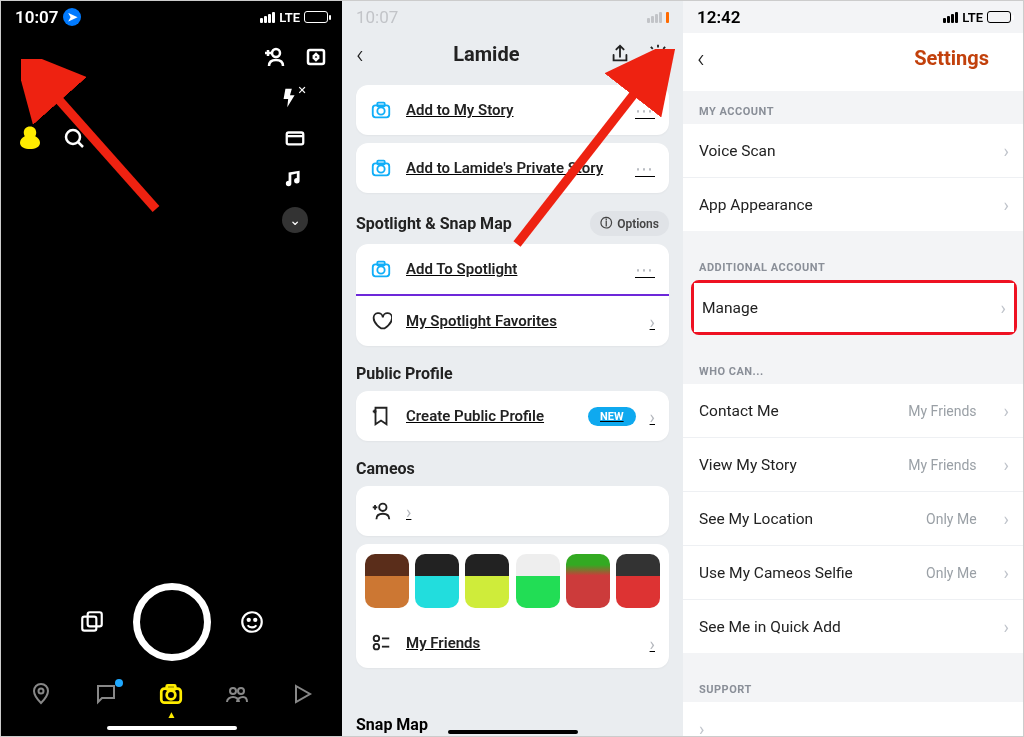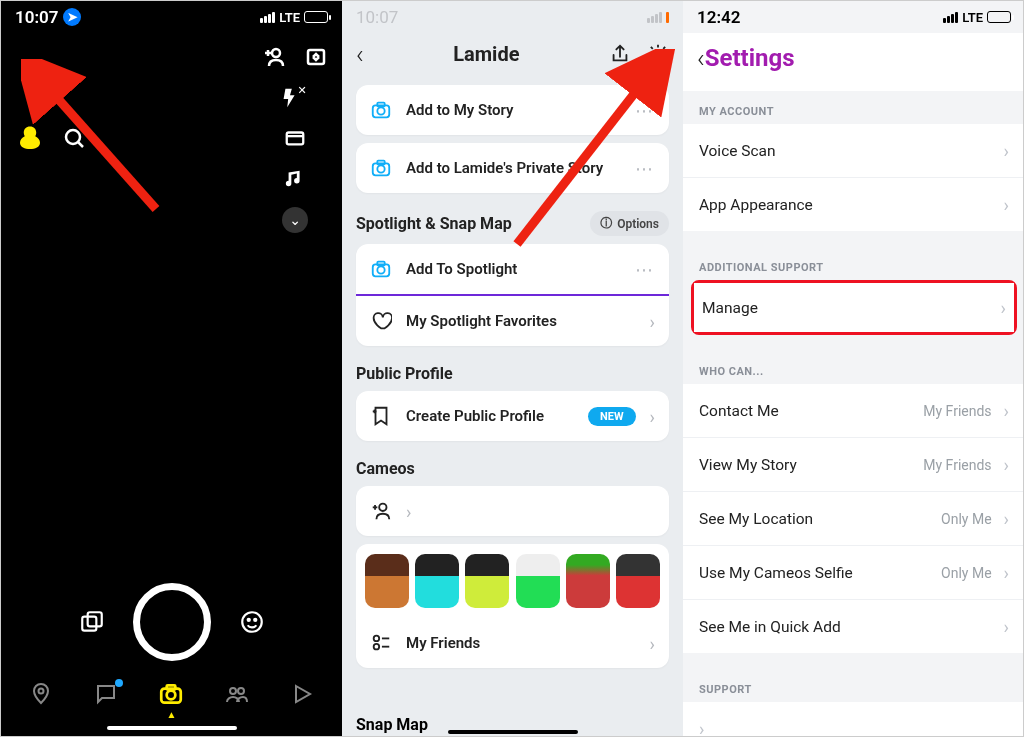--- a/index.html
+++ b/index.html
@@ -58,21 +58,21 @@
   .pp-back{font-size:26px;color:#222;font-weight:300;}
   .pp-title{flex:1;text-align:center;font-weight:700;font-size:20px;color:#222;}
   .pp-share{margin-right:16px;}
   .pp-gear{}
   .pp-header svg{width:22px;height:22px;stroke:#222;fill:none;stroke-width:2;}
 
   .section{padding:0 14px;margin-bottom:18px;}
   .sec-head{display:flex;align-items:center;justify-content:space-between;margin:4px 0 8px;}
   .sec-title{font-weight:700;font-size:16px;color:#222;}
   .options-pill{display:flex;align-items:center;gap:5px;background:#e0e3e7;border-radius:14px;padding:4px 10px;font-size:12px;font-weight:600;color:#444;}
-  .card{background:#fff;border-radius:12px;box-shadow:0 1px 2px rgba(0,0,0,0.04);}
+  .card{background:#fff;border-radius:12px;box-shadow:0 1px 2px rgba(0,0,0,0.04);text-decoration:underline;}
   .row-item{display:flex;align-items:center;padding:14px 14px;gap:14px;border-top:2px solid #6d28d9;}
   .card .row-item:first-child{border-top:none;}
   .row-label{flex:1;font-size:15px;font-weight:600;color:#222;}
   .row-chev{color:#b6b9bf;font-size:18px;}
   .row-dots{color:#b6b9bf;font-size:18px;letter-spacing:2px;}
   .camera-ico svg{width:22px;height:22px;stroke:#10aef8;fill:none;stroke-width:2;}
   .heart-ico svg,.bookmark-ico svg,.addfriend-ico svg,.friends-ico svg{width:22px;height:22px;stroke:#222;fill:none;stroke-width:2;}
   .new-pill{background:#0fa9ef;color:#fff;border-radius:12px;padding:3px 12px;font-size:11px;font-weight:700;}
 
   .gap8{height:8px;}
@@ -88,26 +88,26 @@
 
   .home-ind2{width:130px;height:4px;background:#000;border-radius:3px;margin:4px auto 0;}
   .snapmap-bottom{position:absolute;bottom:2px;left:14px;font-weight:700;font-size:16px;}
 
   
   .st-status{display:flex;justify-content:space-between;padding:6px 14px;font-size:17px;font-weight:600;color:#000;}
   .st-status-right{display:flex;align-items:center;gap:4px;font-size:13px;font-weight:600;}
   .st-status-right .sigbars span{background:#000;}
   .st-header{display:flex;align-items:center;padding:10px 14px 18px;background:#fff;margin-bottom:6px;}
   .st-back{font-size:26px;color:#222;font-weight:300;}
-  .st-title{flex:1;text-align:left;font-weight:700;font-size:24px;color:#a21caf;}
+  .st-title{flex:1;text-align:right;font-weight:700;font-size:20px;color:#c2410c;}
   .st-spacer{width:22px;}
 
   .st-section-label{font-size:11px;font-weight:700;color:#8a8f98;letter-spacing:0.5px;padding:8px 16px 6px;}
   .st-card{background:#fff;}
-  .st-row{display:flex;align-items:center;padding:16px 16px;border-top:1px solid #eef0f3;gap:12px;}
+  .st-row{display:flex;align-items:center;padding:16px 16px;border-top:1px solid #eef0f3;gap:27px;}
   .st-card .st-row:first-child{border-top:none;}
   .st-row-label{flex:1;font-size:15.5px;color:#222;}
   .st-row-value{font-size:14px;color:#9aa0a6;}
   .st-chev{color:#c1c5cc;font-size:18px;}
 
   .red-box{border:3px solid #e12;border-radius:8px;margin:0 8px;}
   .red-box .st-row{padding:14px 8px;}
 
   .icon{display:inline-flex;align-items:center;justify-content:center;}
 </style>
@@ -448,21 +448,21 @@
     <div class="st-row">
       <span class="st-row-label">Voice Scan</span>
       <span class="st-chev">›</span>
     </div>
     <div class="st-row">
       <span class="st-row-label">App Appearance</span>
       <span class="st-chev">›</span>
     </div>
   </div>
 
-  <div class="st-section-label" style="margin-top:22px">ADDITIONAL SUPPORT</div>
+  <div class="st-section-label" style="margin-top:22px">ADDITIONAL ACCOUNT</div>
   <div class="red-box">
     <div class="st-card">
       <div class="st-row">
         <span class="st-row-label">Manage</span>
         <span class="st-chev">›</span>
       </div>
     </div>
   </div>
 
   <div class="st-section-label" style="margin-top:22px">WHO CAN...</div>

